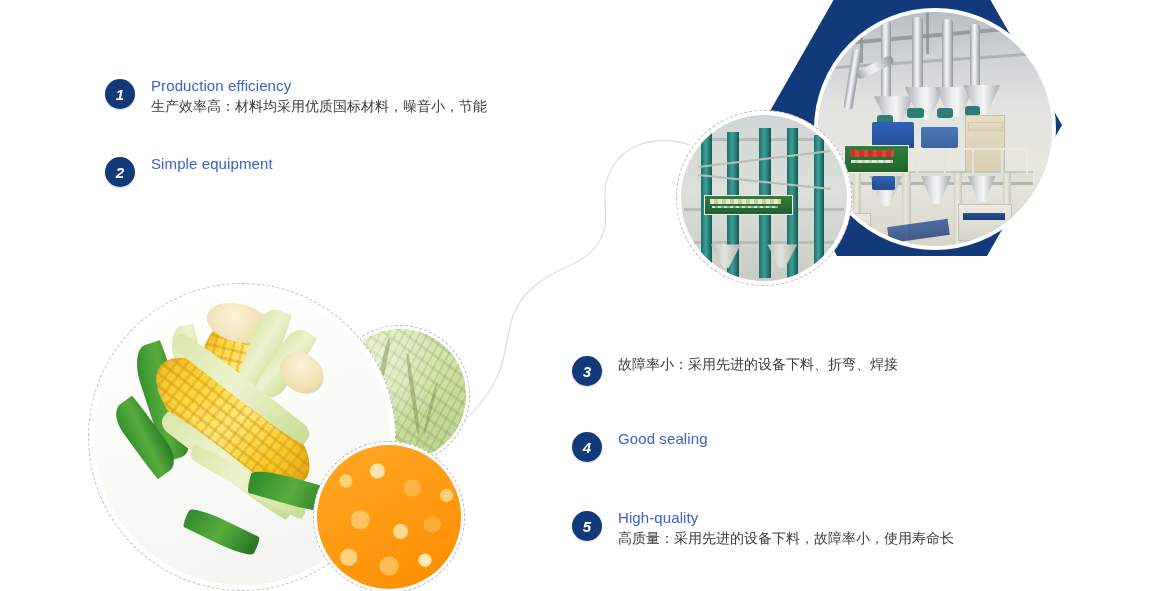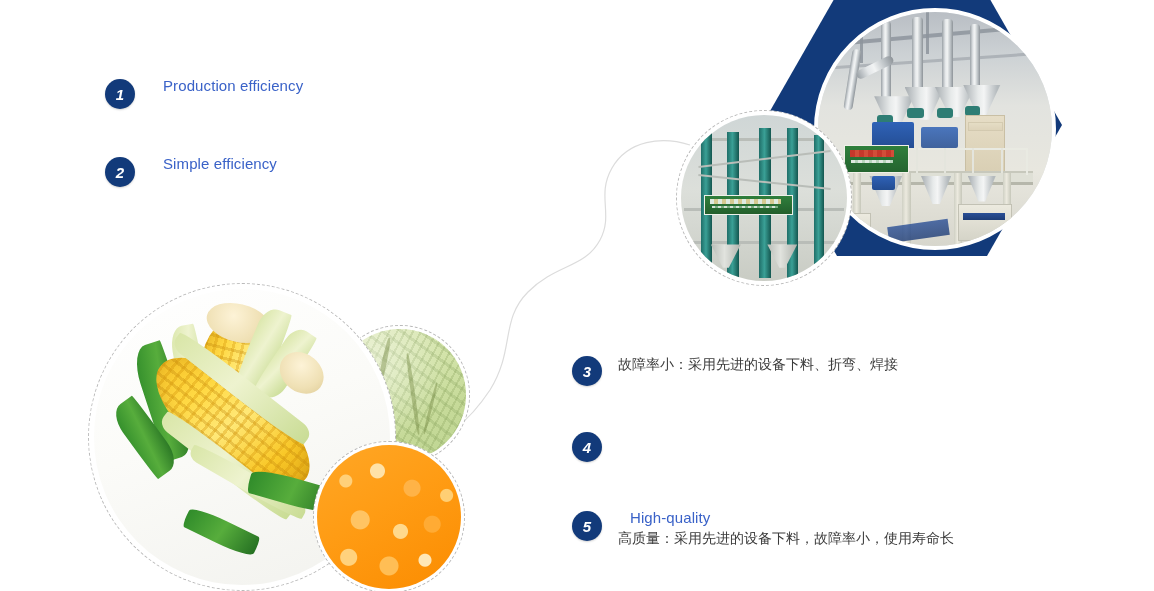--- a/index.html
+++ b/index.html
@@ -43,21 +43,20 @@
   }
   .feature-text {
     margin-left: 16px;
   }
   .feature-title {
     color: #3a62c8;
     font-size: 15px;
     line-height: 19px;
     letter-spacing: 0.1px;
     white-space: nowrap;
-    margin-left: 12px;
   }
   .feature-desc {
     color: #3b3b3b;
     font-size: 14px;
     line-height: 21px;
     margin-top: 1px;
     white-space: nowrap;
   }
 
   
@@ -417,40 +416,42 @@
           <div class="gb-line"></div>
         </div>
       </div>
     </div>
   </div>
 
   <div class="feature" style="left:105px; top:76px;">
     <div class="badge">1</div>
     <div class="feature-text">
       <div class="feature-title">Production efficiency</div>
+      <div class="feature-desc">生产效率高：材料均采用优质国标材料，噪音小，节能</div>
     </div>
   </div>
 
   <div class="feature" style="left:105px; top:154px;">
     <div class="badge">2</div>
     <div class="feature-text">
-      <div class="feature-title">Simple efficiency</div>
+      <div class="feature-title">Simple equipment</div>
     </div>
   </div>
 
   <div class="feature" style="left:572px; top:353px;">
     <div class="badge">3</div>
     <div class="feature-text">
       <div class="feature-desc">故障率小：采用先进的设备下料、折弯、焊接</div>
     </div>
   </div>
 
   <div class="feature" style="left:572px; top:429px;">
     <div class="badge">4</div>
     <div class="feature-text">
+      <div class="feature-title">Good sealing</div>
     </div>
   </div>
 
   <div class="feature" style="left:572px; top:508px;">
     <div class="badge">5</div>
     <div class="feature-text">
       <div class="feature-title">High-quality</div>
       <div class="feature-desc">高质量：采用先进的设备下料，故障率小，使用寿命长</div>
     </div>
   </div>

